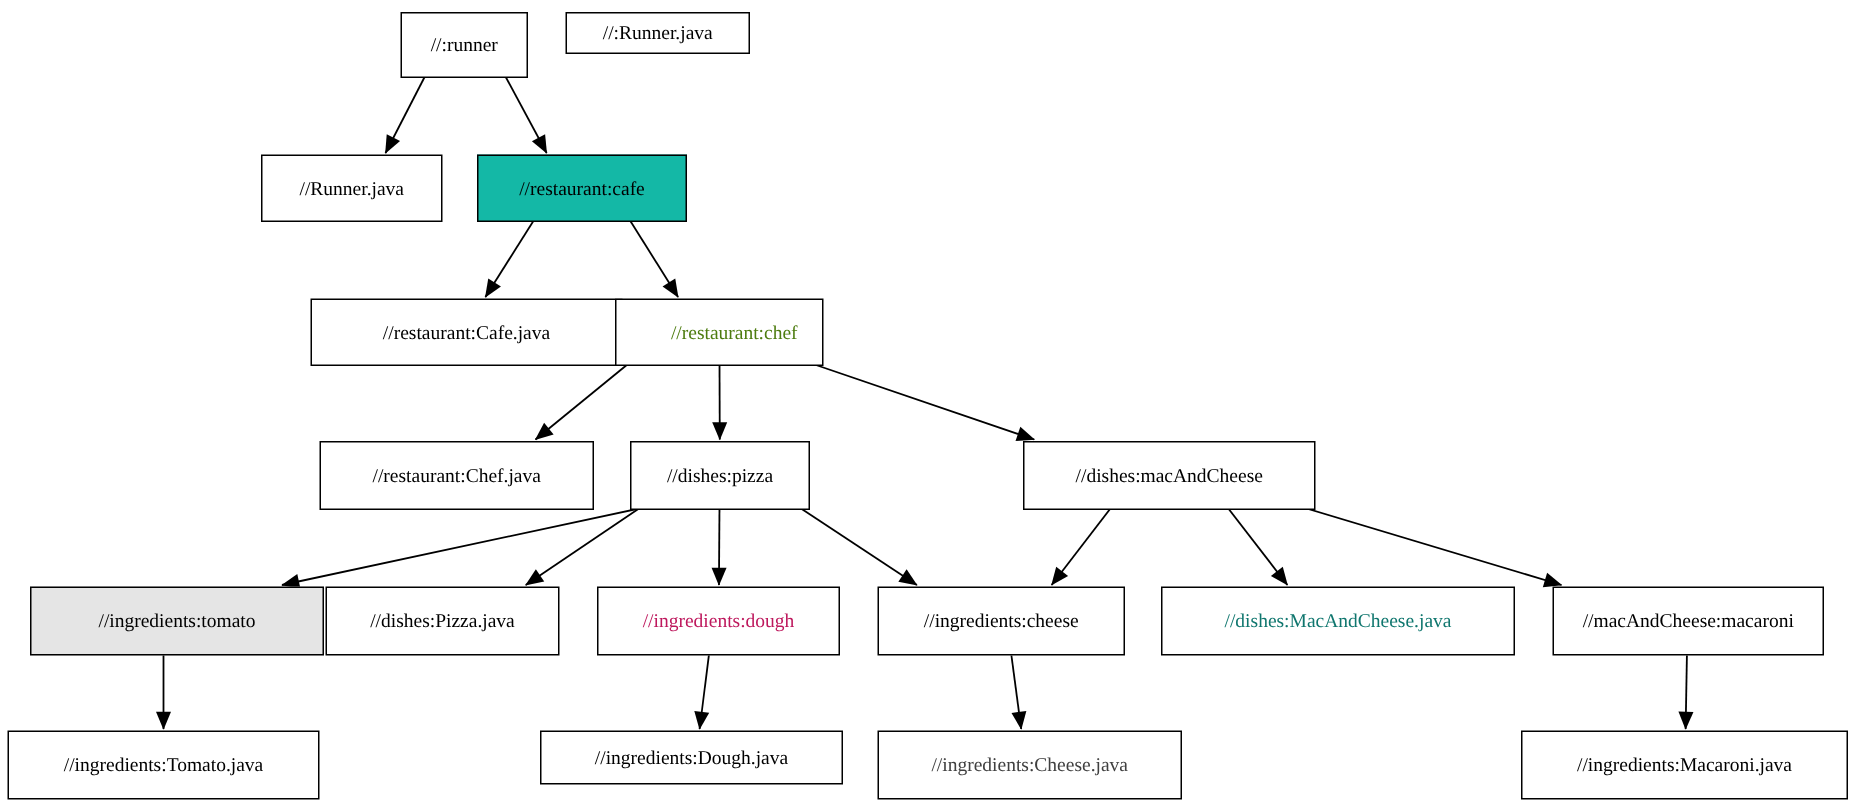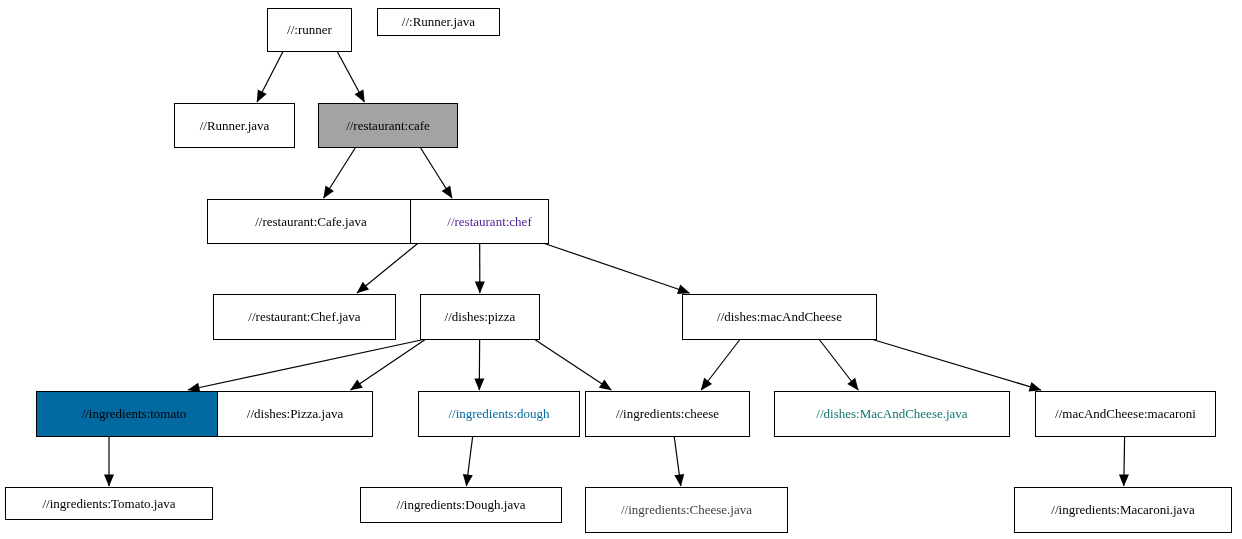--- a/index.html
+++ b/index.html
@@ -64,30 +64,30 @@
         <line x1="109" y1="436" x2="109" y2="486" stroke="#000000" stroke-width="1.2" marker-end="url(#arrowhead)"></line>
         <line x1="472.7" y1="436" x2="466.4" y2="486" stroke="#000000" stroke-width="1.2" marker-end="url(#arrowhead)"></line>
         <line x1="674.15" y1="436" x2="680.8" y2="486" stroke="#000000" stroke-width="1.2" marker-end="url(#arrowhead)"></line>
         <line x1="1124.625" y1="436" x2="1123.75" y2="486" stroke="#000000" stroke-width="1.2" marker-end="url(#arrowhead)"></line>
       </g>
   </svg>
   <div id="nodes">
       <div class="node" style="left: 267px; top: 8px; width: 85px; height: 44px; border-color: rgb(0, 0, 0); background: rgb(255, 255, 255); color: rgb(0, 0, 0);">//:runner</div>
       <div class="node" style="left: 377px; top: 8px; width: 123px; height: 28px; border-color: rgb(0, 0, 0); background: rgb(255, 255, 255); color: rgb(0, 0, 0);">//:Runner.java</div>
       <div class="node" style="left: 174px; top: 103px; width: 121px; height: 45px; border-color: rgb(0, 0, 0); background: rgb(255, 255, 255); color: rgb(0, 0, 0);">//Runner.java</div>
-      <div class="node" style="left: 318px; top: 103px; width: 140px; height: 45px; border-color: rgb(0, 0, 0); background: #a3a3a3; color: rgb(0, 0, 0);">//restaurant:cafe</div>
+      <div class="node" style="left: 318px; top: 103px; width: 140px; height: 45px; border-color: rgb(0, 0, 0); background: #14b8a6; color: rgb(0, 0, 0);">//restaurant:cafe</div>
       <div class="node" style="left: 207px; top: 199px; width: 208px; height: 45px; border-color: rgb(0, 0, 0); background: rgb(255, 255, 255); color: rgb(0, 0, 0);">//restaurant:Cafe.java</div>
-      <div class="node" style="left: 410px; top: 199px; width: 139px; height: 45px; border-color: rgb(0, 0, 0); background: rgb(255, 255, 255); color: #4c1d95; padding-left: 20px;">//restaurant:chef</div>
+      <div class="node" style="left: 410px; top: 199px; width: 139px; height: 45px; border-color: rgb(0, 0, 0); background: rgb(255, 255, 255); color: #4d7c0f; padding-left: 20px;">//restaurant:chef</div>
       <div class="node" style="left: 213px; top: 294px; width: 183px; height: 46px; border-color: rgb(0, 0, 0); background: rgb(255, 255, 255); color: rgb(0, 0, 0);">//restaurant:Chef.java</div>
       <div class="node" style="left: 420px; top: 294px; width: 120px; height: 46px; border-color: rgb(0, 0, 0); background: rgb(255, 255, 255); color: rgb(0, 0, 0);">//dishes:pizza</div>
       <div class="node" style="left: 682px; top: 294px; width: 195px; height: 46px; border-color: rgb(0, 0, 0); background: rgb(255, 255, 255); color: rgb(0, 0, 0);">//dishes:macAndCheese</div>
-      <div class="node" style="left: 36px; top: 391px; width: 196px; height: 46px; border-color: rgb(0, 0, 0); background: #0369a1; color: rgb(0, 0, 0);">//ingredients:tomato</div>
+      <div class="node" style="left: 20px; top: 391px; width: 196px; height: 46px; border-color: rgb(0, 0, 0); background: #e5e5e5; color: rgb(0, 0, 0);">//ingredients:tomato</div>
       <div class="node" style="left: 217px; top: 391px; width: 156px; height: 46px; border-color: rgb(0, 0, 0); background: rgb(255, 255, 255); color: rgb(0, 0, 0);">//dishes:Pizza.java</div>
-      <div class="node" style="left: 398px; top: 391px; width: 162px; height: 46px; border-color: rgb(0, 0, 0); background: rgb(255, 255, 255); color: #0369a1; margin-left: 20px;">//ingredients:dough</div>
+      <div class="node" style="left: 398px; top: 391px; width: 162px; height: 46px; border-color: rgb(0, 0, 0); background: rgb(255, 255, 255); color: #be185d;">//ingredients:dough</div>
       <div class="node" style="left: 585px; top: 391px; width: 165px; height: 46px; border-color: rgb(0, 0, 0); background: rgb(255, 255, 255); color: rgb(0, 0, 0);">//ingredients:cheese</div>
       <div class="node" style="left: 774px; top: 391px; width: 236px; height: 46px; border-color: rgb(0, 0, 0); background: rgb(255, 255, 255); color: #0f766e;">//dishes:MacAndCheese.java</div>
       <div class="node" style="left: 1035px; top: 391px; width: 181px; height: 46px; border-color: rgb(0, 0, 0); background: rgb(255, 255, 255); color: rgb(0, 0, 0);">//macAndCheese:macaroni</div>
-      <div class="node" style="left: 5px; top: 487px; width: 208px; height: 33px; border-color: rgb(0, 0, 0); background: rgb(255, 255, 255); color: rgb(0, 0, 0);">//ingredients:Tomato.java</div>
+      <div class="node" style="left: 5px; top: 487px; width: 208px; height: 46px; border-color: rgb(0, 0, 0); background: rgb(255, 255, 255); color: rgb(0, 0, 0);">//ingredients:Tomato.java</div>
       <div class="node" style="left: 360px; top: 487px; width: 202px; height: 36px; border-color: rgb(0, 0, 0); background: rgb(255, 255, 255); color: rgb(0, 0, 0);">//ingredients:Dough.java</div>
       <div class="node" style="left: 585px; top: 487px; width: 203px; height: 46px; border-color: rgb(0, 0, 0); background: rgb(255, 255, 255); color: #404040;">//ingredients:Cheese.java</div>
       <div class="node" style="left: 1014px; top: 487px; width: 218px; height: 46px; border-color: rgb(0, 0, 0); background: rgb(255, 255, 255); color: rgb(0, 0, 0);">//ingredients:Macaroni.java</div>
     </div>
 </div>
 
 </body></html>

